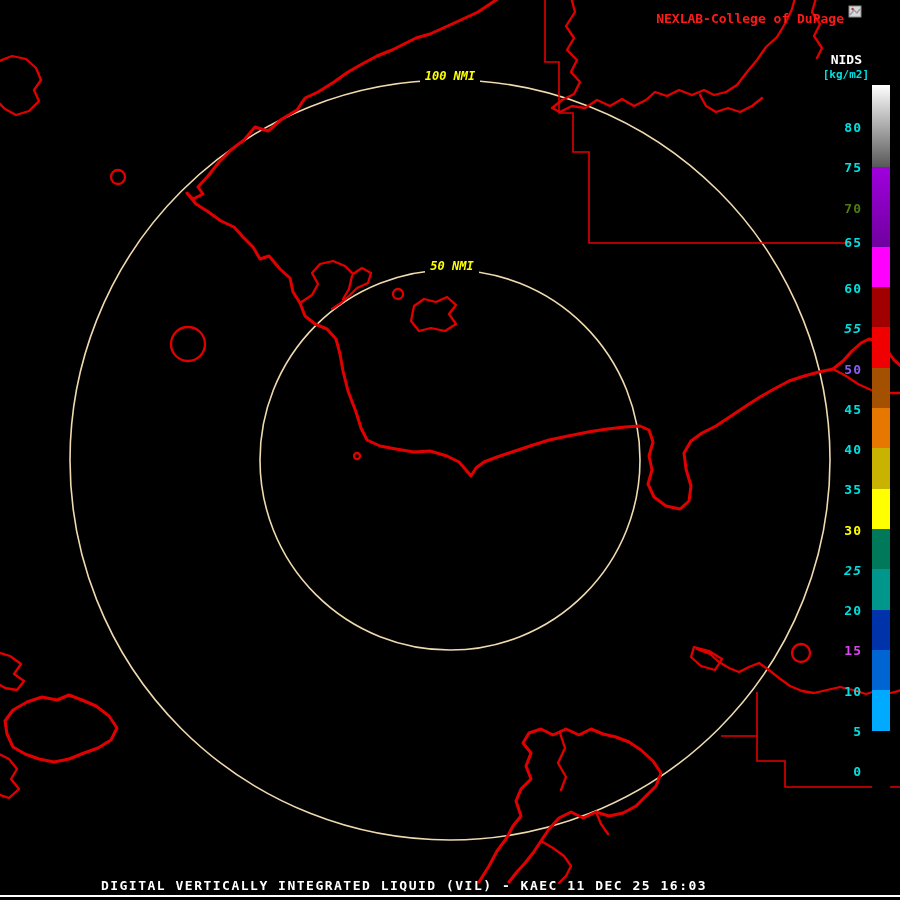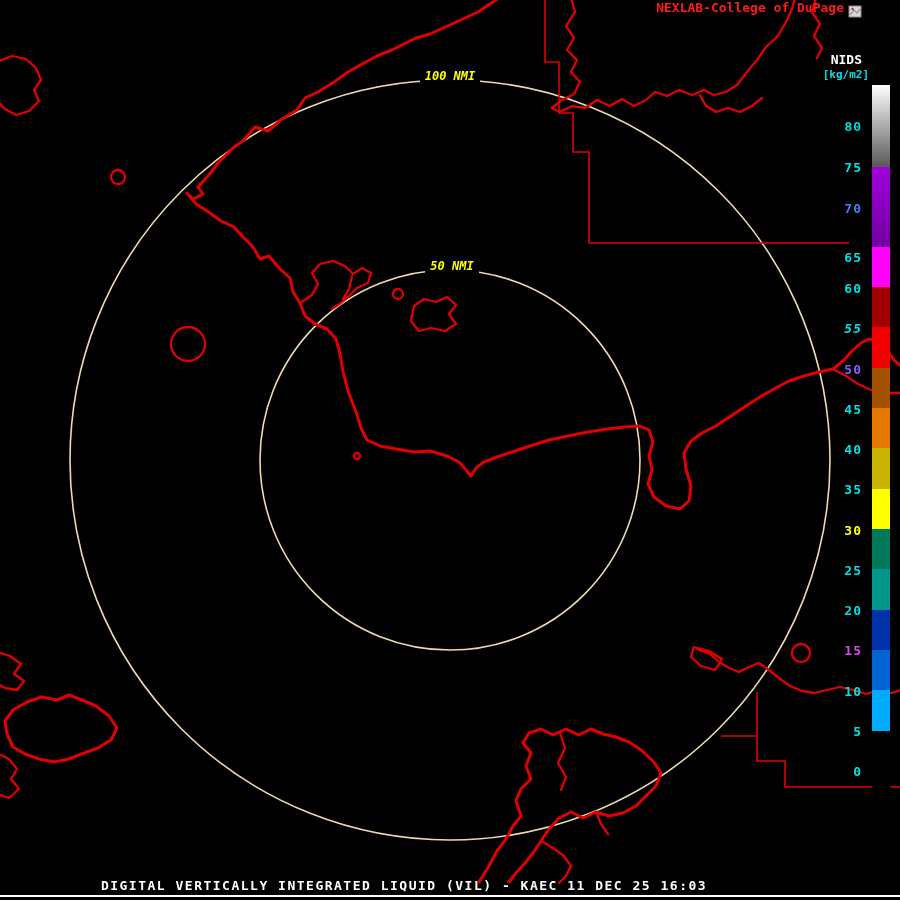--- a/index.html
+++ b/index.html
@@ -19,21 +19,21 @@
     font-family:"DejaVu Sans Mono","Liberation Mono",monospace;
   }
   #map-svg{position:absolute;left:0;top:0;width:900px;height:900px;}
   .ring{fill:none;stroke:var(--range_ring);stroke-width:1.6;}
   .coast{fill:none;stroke:var(--map_outline);stroke-width:3;stroke-linejoin:round;stroke-linecap:round;}
   .coast2{fill:none;stroke:var(--map_outline);stroke-width:2.3;stroke-linejoin:round;stroke-linecap:round;}
   .bound{fill:none;stroke:var(--map_outline);stroke-width:1.6;stroke-linejoin:miter;}
   .labelbg{fill:#000;}
   .ringlabel{fill:var(--ring_label);font:italic bold 12px "DejaVu Sans Mono",monospace;}
   #brand{
-    position:absolute;top:0;right:56px;
+    position:absolute;top:11px;right:56px;
     color:var(--brand_text);
     font:bold 13px "DejaVu Sans Mono",monospace;
     white-space:nowrap;
   }
   #logo{position:absolute;top:4px;right:37px;width:15px;height:15px;}
   #nids-title{
     position:absolute;top:52px;right:38px;
     color:var(--title_text);
     font:bold 13px "DejaVu Sans Mono",monospace;
   }
@@ -126,32 +126,32 @@
     <div class="cb-seg" style="height: 41px; background: rgb(200, 180, 0);"></div>
     <div class="cb-seg" style="height: 40px; background: rgb(255, 255, 0);"></div>
     <div class="cb-seg" style="height: 40px; background: rgb(0, 120, 90);"></div>
     <div class="cb-seg" style="height: 41px; background: rgb(0, 150, 140);"></div>
     <div class="cb-seg" style="height: 40px; background: rgb(0, 50, 170);"></div>
     <div class="cb-seg" style="height: 40px; background: rgb(0, 100, 210);"></div>
     <div class="cb-seg" style="height: 41px; background: rgb(0, 170, 255);"></div>
     <div class="cb-seg" style="height: 59px; background: rgb(0, 0, 0);"></div>
   </div>
 <div id="colorbar-ticks">
-    <span class="cb-tick" style="top: 42px; color: rgb(0, 224, 224); font-family: Liberation Mono, monospace;">80</span>
+    <span class="cb-tick" style="top: 42px; color: rgb(0, 224, 224);">80</span>
     <span class="cb-tick" style="top: 82.25px; color: rgb(0, 224, 224);">75</span>
-    <span class="cb-tick" style="top: 122.5px; color: #3b82f6; margin-left: 37px;">70</span>
-    <span class="cb-tick" style="top: 172px; color: rgb(0, 224, 224);">65</span>
+    <span class="cb-tick" style="top: 122.5px; color: #4d7c0f; margin-left: 37px;">70</span>
+    <span class="cb-tick" style="top: 157px; color: rgb(0, 224, 224);">65</span>
     <span class="cb-tick" style="top: 203px; color: rgb(0, 224, 224);">60</span>
     <span class="cb-tick" style="top: 243.25px; color: rgb(0, 224, 224); font-style: italic;">55</span>
     <span class="cb-tick" style="top: 283.5px; color: #8b5cf6;">50</span>
     <span class="cb-tick" style="top: 323.75px; color: rgb(0, 224, 224);">45</span>
     <span class="cb-tick" style="top: 364px; color: rgb(0, 224, 224);">40</span>
     <span class="cb-tick" style="top: 404.25px; color: rgb(0, 224, 224);">35</span>
     <span class="cb-tick" style="top: 444.5px; color: rgb(255, 255, 0);">30</span>
-    <span class="cb-tick" style="top: 484.75px; color: rgb(0, 224, 224);">25</span>
+    <span class="cb-tick" style="top: 484.75px; color: rgb(0, 224, 224); font-style: italic;">25</span>
     <span class="cb-tick" style="top: 525px; color: rgb(0, 224, 224);">20</span>
     <span class="cb-tick" style="top: 565.25px; color: #d946ef;">15</span>
     <span class="cb-tick" style="top: 605.5px; color: rgb(0, 224, 224);">10</span>
     <span class="cb-tick" style="top: 645.75px; color: rgb(0, 224, 224);">5</span>
     <span class="cb-tick" style="top: 686px; color: rgb(0, 224, 224);">0</span>
   </div>
 
 <div id="statusbar">DIGITAL VERTICALLY INTEGRATED LIQUID (VIL) - KAEC 11 DEC 25 16:03</div>
 <div id="baseline"></div>
 

